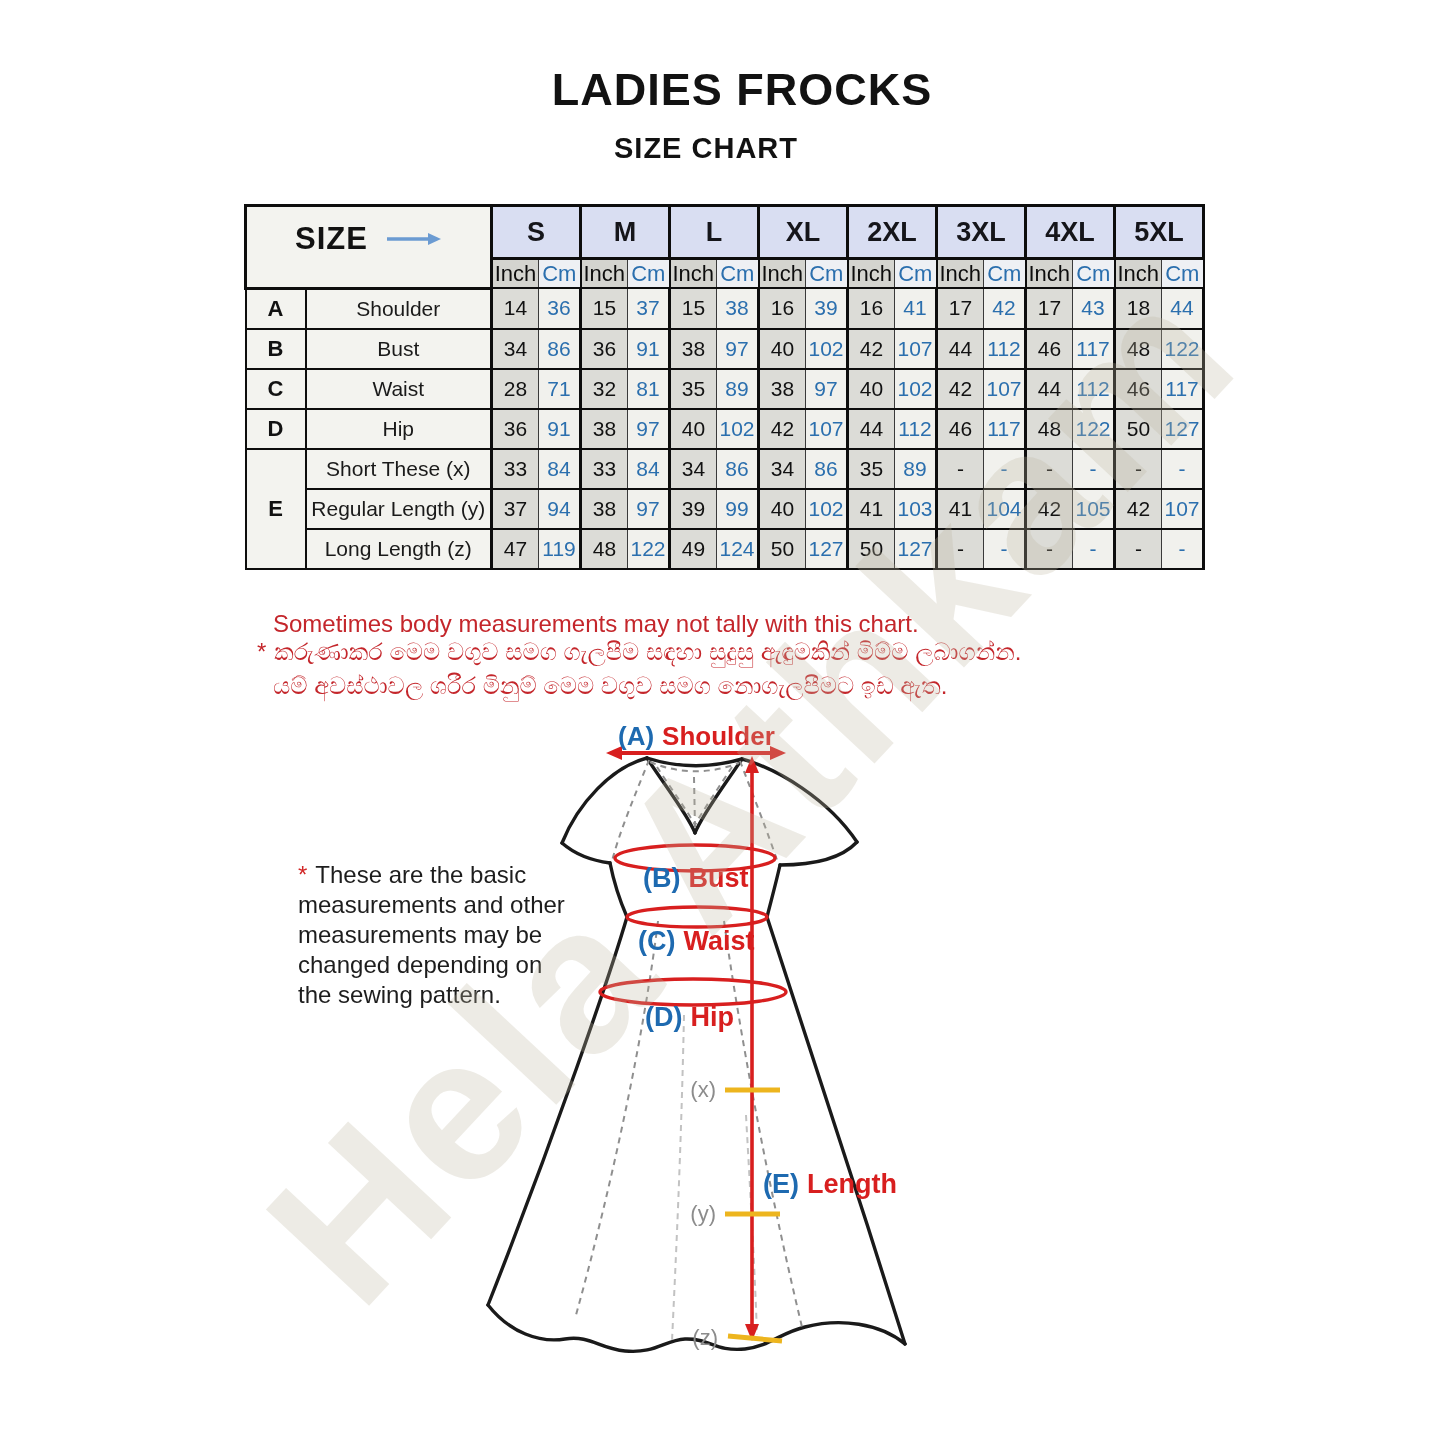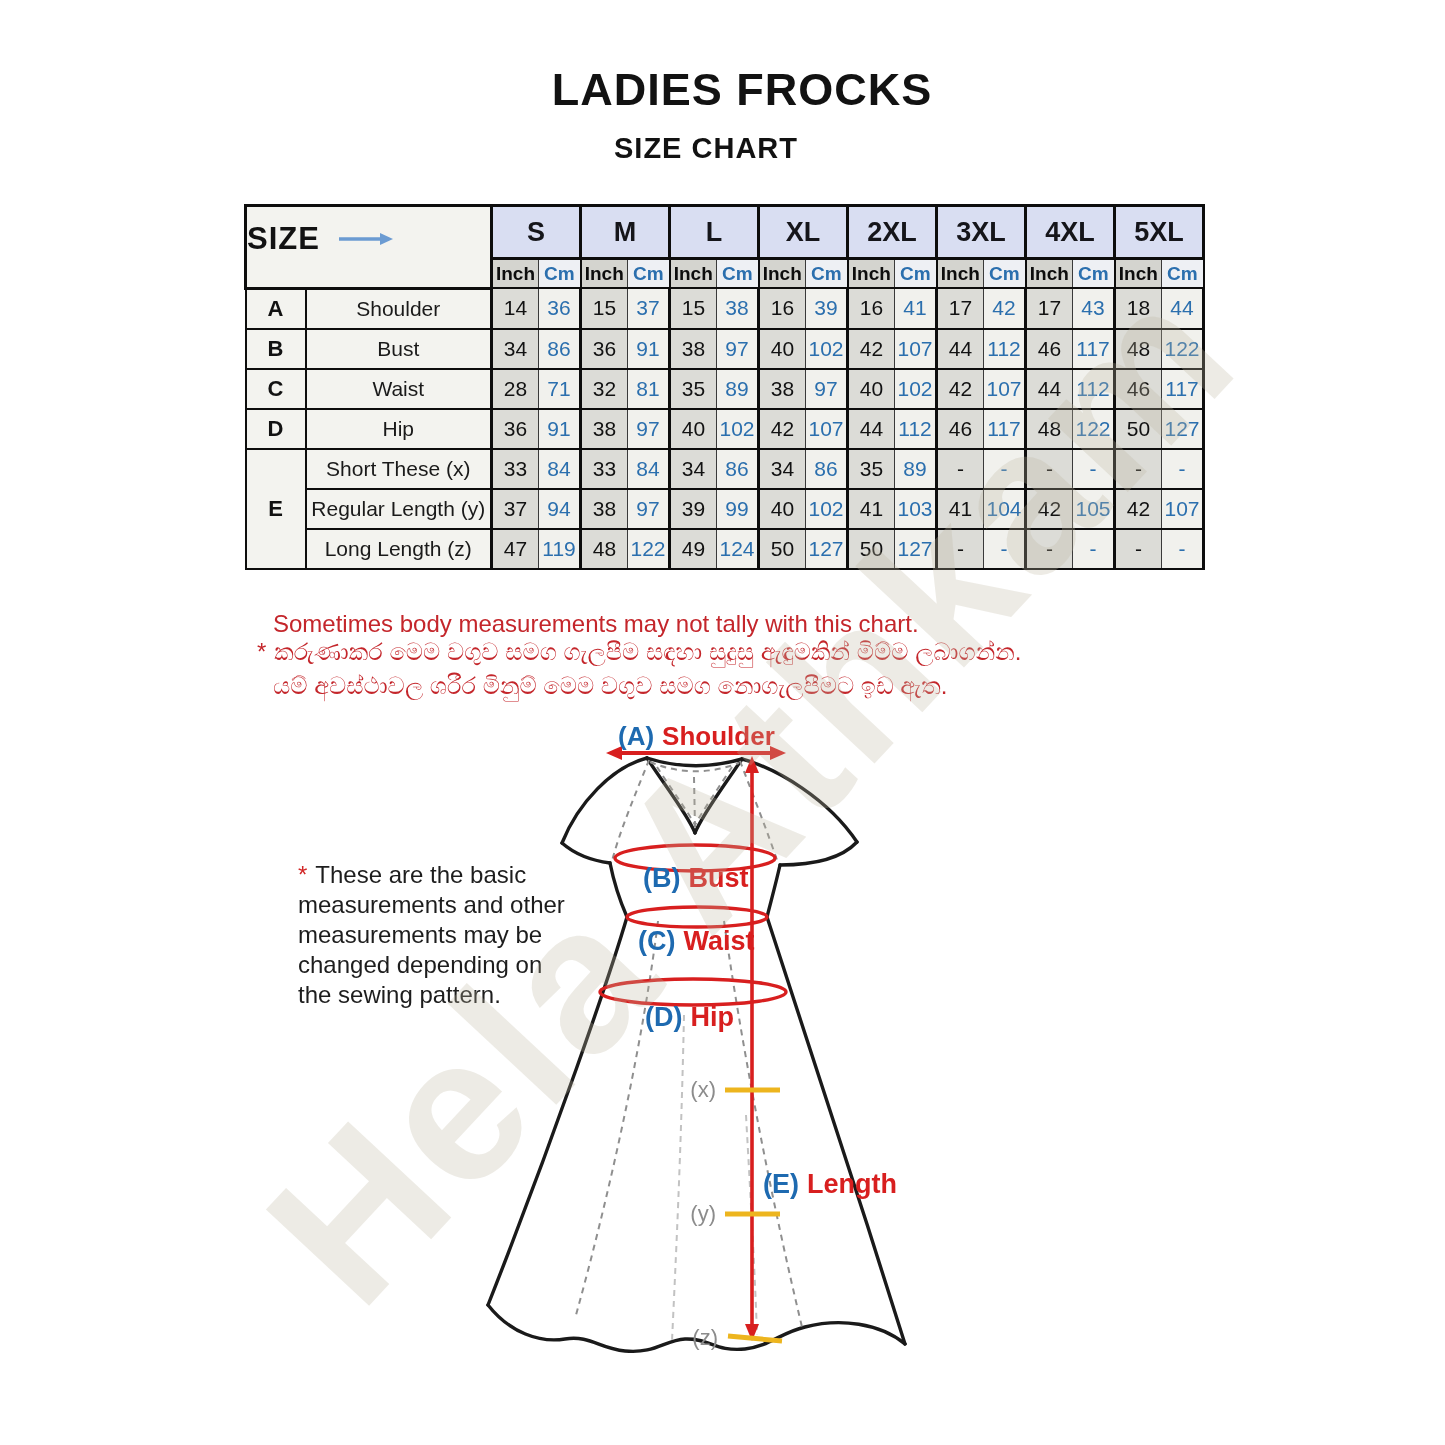--- a/index.html
+++ b/index.html
@@ -13,24 +13,24 @@
   .subtitle{position:absolute;top:132px;left:0;width:100%;font-size:29px;font-weight:bold;color:#121212;letter-spacing:1px;}
   
   table.size-table{
     position:absolute;left:244px;top:204px;width:960px;
     border-collapse:collapse;table-layout:fixed;z-index:1;
   }
   .size-table th,.size-table td{
     border:2px solid #0d0d0d;text-align:center;vertical-align:middle;padding:0;overflow:hidden;
   }
   .size-table th.corner{background:#f3f3ef;border:3px solid #0d0d0d;border-right:3px solid #0d0d0d;}
-  .corner-inner{display:flex;align-items:center;justify-content:flex-start;gap:18px;margin-top:-16px;}
+  .corner-inner{display:flex;align-items:center;justify-content:center;gap:18px;margin-top:-16px;}
   .corner-text{font-size:31px;font-weight:bold;color:#121212;letter-spacing:1px;}
   .size-table th.size{height:50px;background:#d9def2;border:3px solid #0d0d0d;font-size:27px;font-weight:bold;color:#15151a;}
-  .size-table th.inchh,.size-table th.cmh{height:27px;font-size:19px;font-weight:bold;margin-top:26px;}
+  .size-table th.inchh,.size-table th.cmh{height:27px;font-size:22px;font-weight:normal;margin-top:26px;}
   .size-table th.inchh{background:#d4d4cf;color:#0d0d0d;border-right:1px solid #3a3a3a;}
   .size-table th.cmh{background:#eef0f4;color:#2b6fae;border-left:1px solid #3a3a3a;}
   .size-table tbody td{height:38px;font-size:21px;}
   .size-table td.letter{background:#f3f3ef;font-weight:bold;font-size:22px;color:#121212;}
   .size-table td.rowlabel{background:#f3f3ef;font-size:21px;color:#1a1a1a;border-right:3px solid #0d0d0d;}
   .size-table td.inch{background:#dcdcd7;color:#121212;border-right:1px solid #3a3a3a;}
   .size-table td.cm{background:#f1f1ed;color:#2b6fae;border-left:1px solid #3a3a3a;}
   .size-table td.gstart{border-left:3px solid #0d0d0d;}
   .size-table td.gend{border-right:3px solid #0d0d0d;}
   

